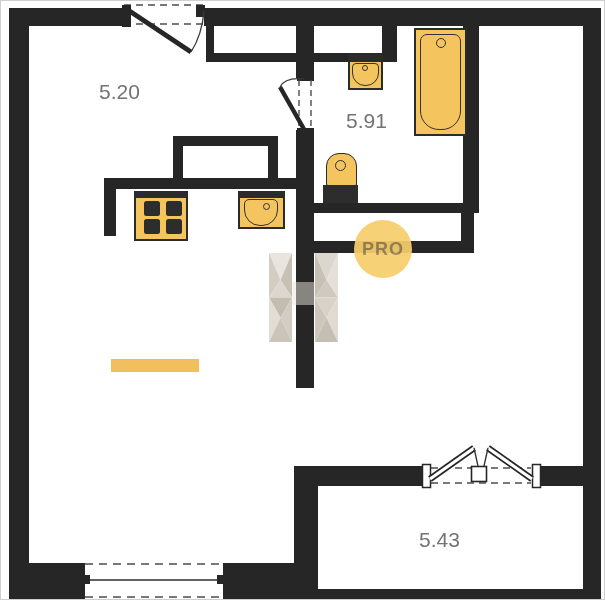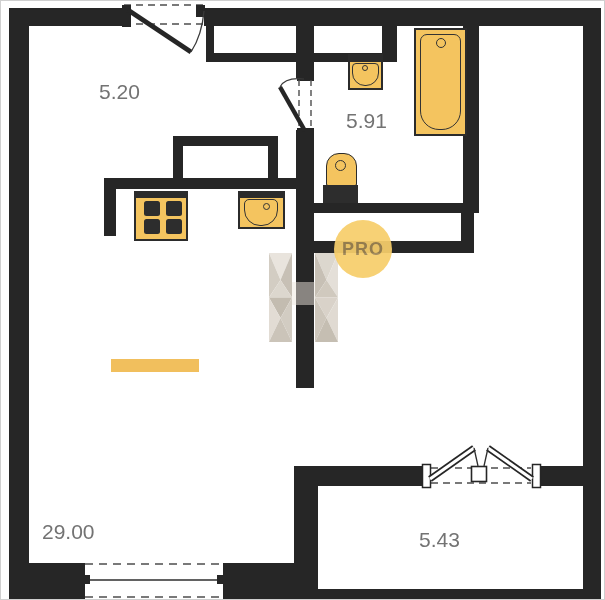--- a/index.html
+++ b/index.html
@@ -18,21 +18,21 @@
     white-space:nowrap;z-index:40;
   }
   .total-label{
     position:absolute;color:#111;font-size:34px;font-weight:700;line-height:1;
     white-space:nowrap;z-index:40;
   }
   .accent-bar{position:absolute;background:var(--accent-bar,#F1BF5D);z-index:40;}
   #symbols{position:absolute;left:0;top:0;z-index:30;pointer-events:none;}
   #watermark-logo{position:absolute;left:260px;top:247px;z-index:35;}
   .pro-badge{
-    position:absolute;left:333px;top:219px;width:58px;height:58px;border-radius:50%;
+    position:absolute;left:353px;top:219px;width:58px;height:58px;border-radius:50%;
     background:var(--badge-fill,#F7CE6B);opacity:0.93;z-index:36;
     display:flex;align-items:center;justify-content:center;
     font-size:18px;font-weight:700;letter-spacing:1px;color:var(--badge-text,#9C8352);
   }
   .wardrobe{
     position:absolute;left:172px;top:135px;width:105px;height:53px;box-sizing:border-box;
     border:10px solid var(--wall,#262626);border-bottom:0;background:transparent;
   }
   .cistern{position:absolute;background:#2d2d2d;}
 </style>
@@ -162,18 +162,17 @@
     </g>
     <rect x="31" y="34" width="23" height="23" fill="#ECE6DD" fill-opacity="0.55"></rect>
   </svg>
 
   <div class="pro-badge">
     <span>PRO</span>
   </div>
 
   <div class="room-label" style="left:98px;top:80px">5.20</div>
   <div class="room-label" style="left:345px;top:109px">5.91</div>
-  <div class="room-label" style="left:41px;top:520px">29.00</div>
   <div class="room-label" style="left:418px;top:528px">5.43</div>
 
   <div class="accent-bar" style="left:110px;top:358px;width:88px;height:13px"></div>
 
 </div>
 
 </body></html>

